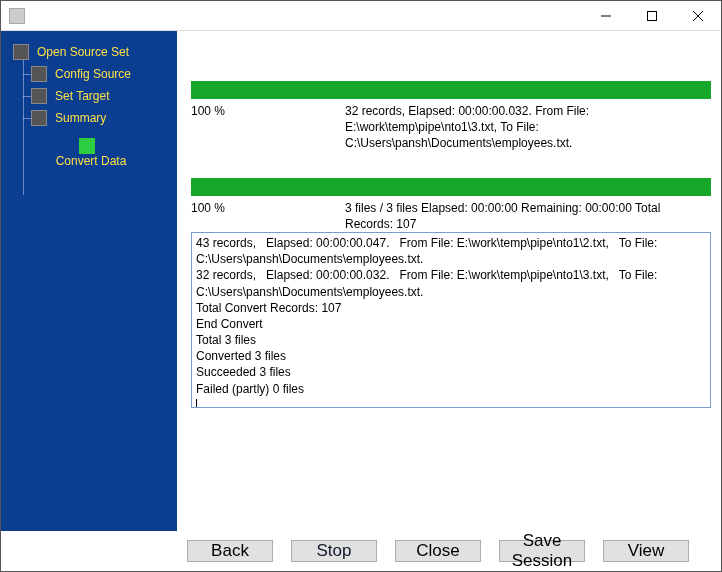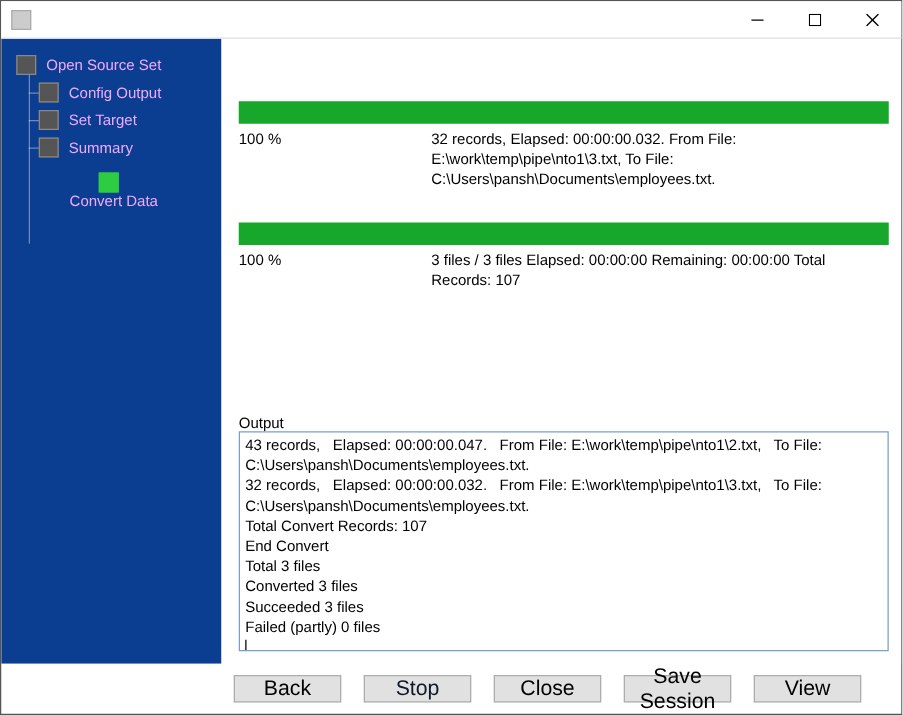--- a/index.html
+++ b/index.html
@@ -45,21 +45,21 @@
     cursor:pointer;
   }
   .body {
     flex:1;
     display:flex;
     overflow:hidden;
   }
   .sidebar {
     width: 176px;
     background: #0b3d91;
-    color: #f0abfc;
+    color: #fde047;
     padding-top: 10px;
     position: relative;
   }
   .tree-line {
     position:absolute;
     left: 22px;
     top: 24px;
     width: 1px;
     height: 140px;
     background: rgba(255,255,255,0.4);
@@ -194,21 +194,21 @@
     <div class="sidebar">
       <div class="tree-line"></div>
 
       <div class="node">
         <div class="box"></div>
         <span>Open Source Set</span>
       </div>
       <div class="node child">
         <div class="child-hconn"></div>
         <div class="box"></div>
-        <span>Config Output</span>
+        <span>Config Source</span>
       </div>
       <div class="node child">
         <div class="child-hconn"></div>
         <div class="box"></div>
         <span>Set Target</span>
       </div>
       <div class="node child">
         <div class="child-hconn"></div>
         <div class="box"></div>
         <span>Summary</span>
@@ -230,21 +230,20 @@
       </div>
 
       <div class="progress-section">
         <div class="progress-bar"></div>
         <div class="progress-row">
           <div class="pct-col">100 %</div>
           <div class="info-col">3 files / 3 files   Elapsed: 00:00:00   Remaining: 00:00:00   Total Records: 107</div>
         </div>
       </div>
 
-      <div class="output-label">Output</div>
       <div class="output-box"><span>43 records,   Elapsed: 00:00:00.047.   From File: E:\work\temp\pipe\nto1\2.txt,   To File: C:\Users\pansh\Documents\employees.txt.
 32 records,   Elapsed: 00:00:00.032.   From File: E:\work\temp\pipe\nto1\3.txt,   To File: C:\Users\pansh\Documents\employees.txt.
 Total Convert Records: 107
 End Convert
 Total 3 files
 Converted 3 files
 Succeeded 3 files
 Failed (partly) 0 files</span>
 <span class="cursor-line"></span></div>
 

